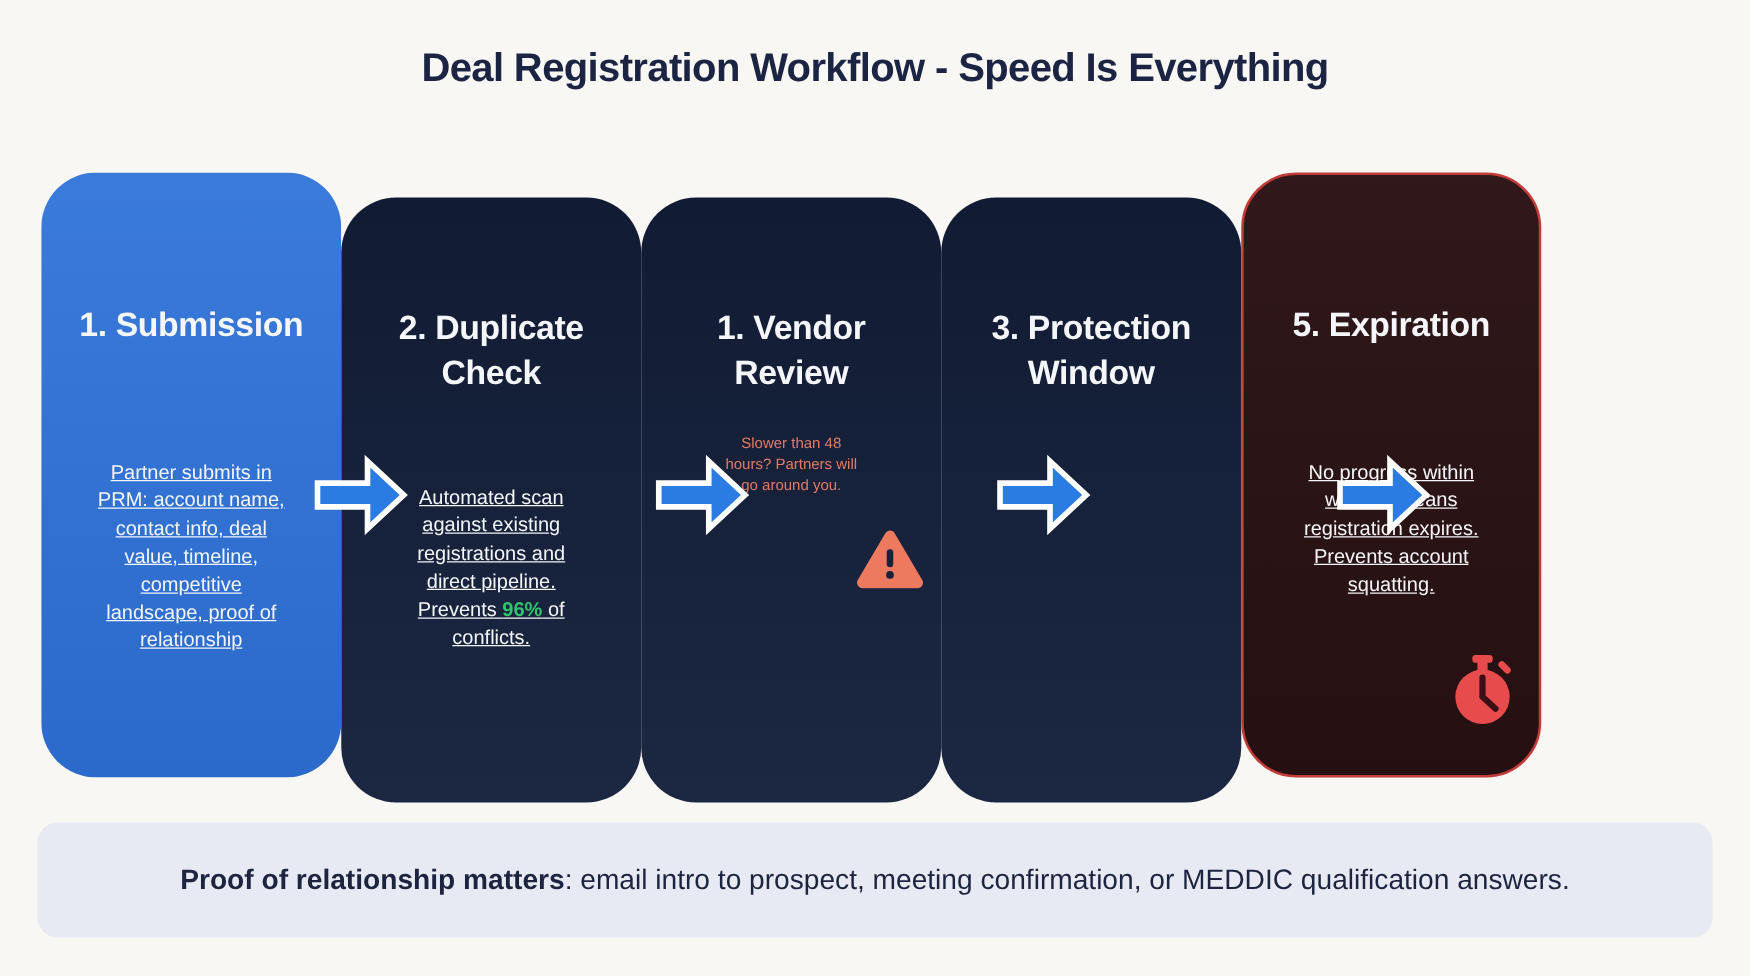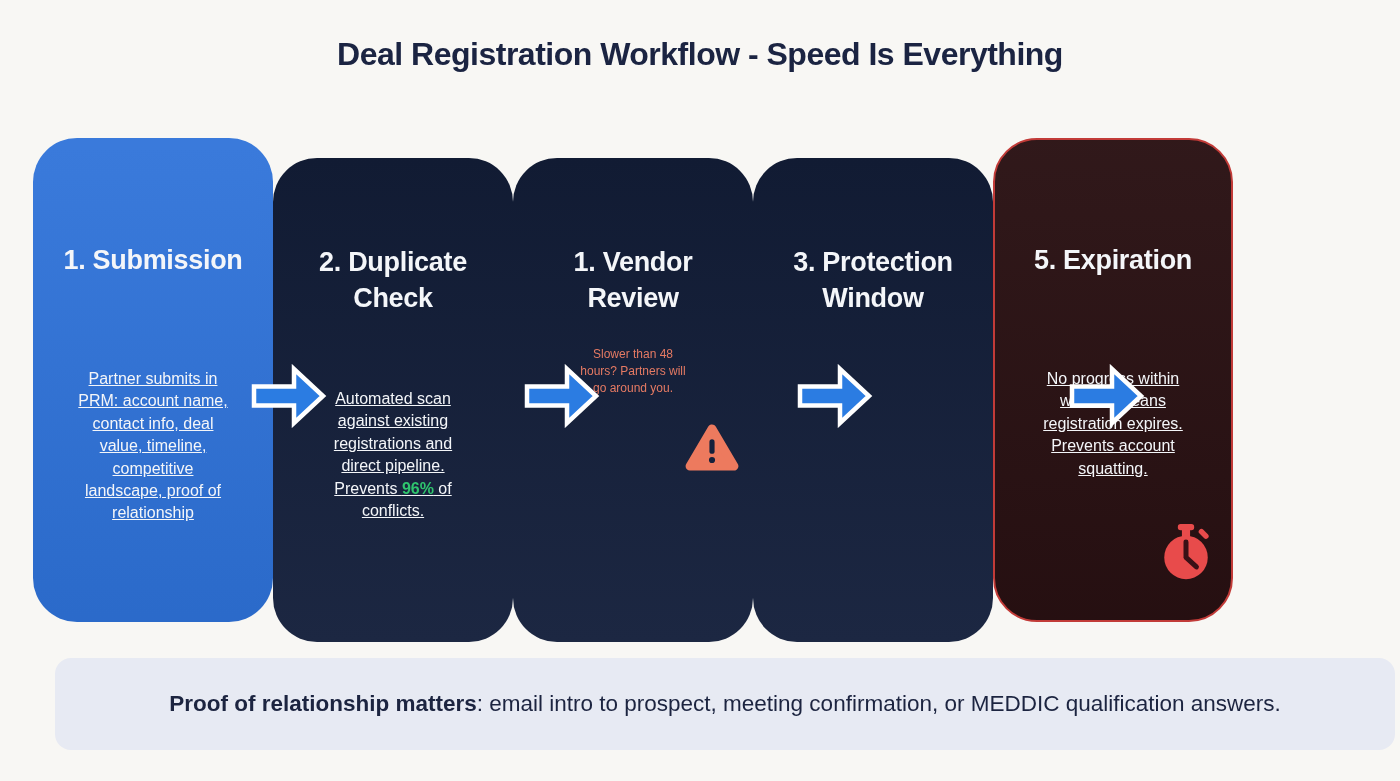--- a/index.html
+++ b/index.html
@@ -75,21 +75,21 @@
   .arrow-2 { left: 491px; }
   .arrow-3 { left: 764px; }
   .arrow-4 { left: 1036px; }
   .footer-note {
     position: absolute; left: 30px; top: 658px;
     width: 1340px; height: 92px; box-sizing: border-box;
     background: var(--footer-bg, #e7eaf3);
     border-radius: 16px;
     display: flex; flex-direction: column; align-items: center; justify-content: center;
     color: var(--footer-text, #1c2440);
-    font-size: 22.5px; line-height: 1.3; margin-left: 25px;
+    font-size: 22.5px; line-height: 1.3;
   }
   .footer-note p { margin: 0; text-align: center; }
 </style>
 </head>
 <body style="--background: #f8f7f4; --title-text: #1b2442; --card-blue: #2e72d9; --card-navy-top: #111b33; --card-navy-bottom: #1c2742; --card-red-bg: #2a1113; --card-red-border: #c23b38; --card-text: #f4f6f9; --arrow-blue: #2b7ce2; --arrow-outline: #ffffff; --highlight-green: #2fc56e; --warning-salmon: #e57a63; --warning-triangle: #ed7a5e; --warning-exclamation: #16213c; --stopwatch-red: #e84b4b; --stopwatch-hands: #3a1016; --footer-bg: #e7eaf3; --footer-text: #1c2440;">
 
 <h1 class="page-title">Deal Registration Workflow - Speed Is Everything</h1>
 
 <div class="cards-row">
 

